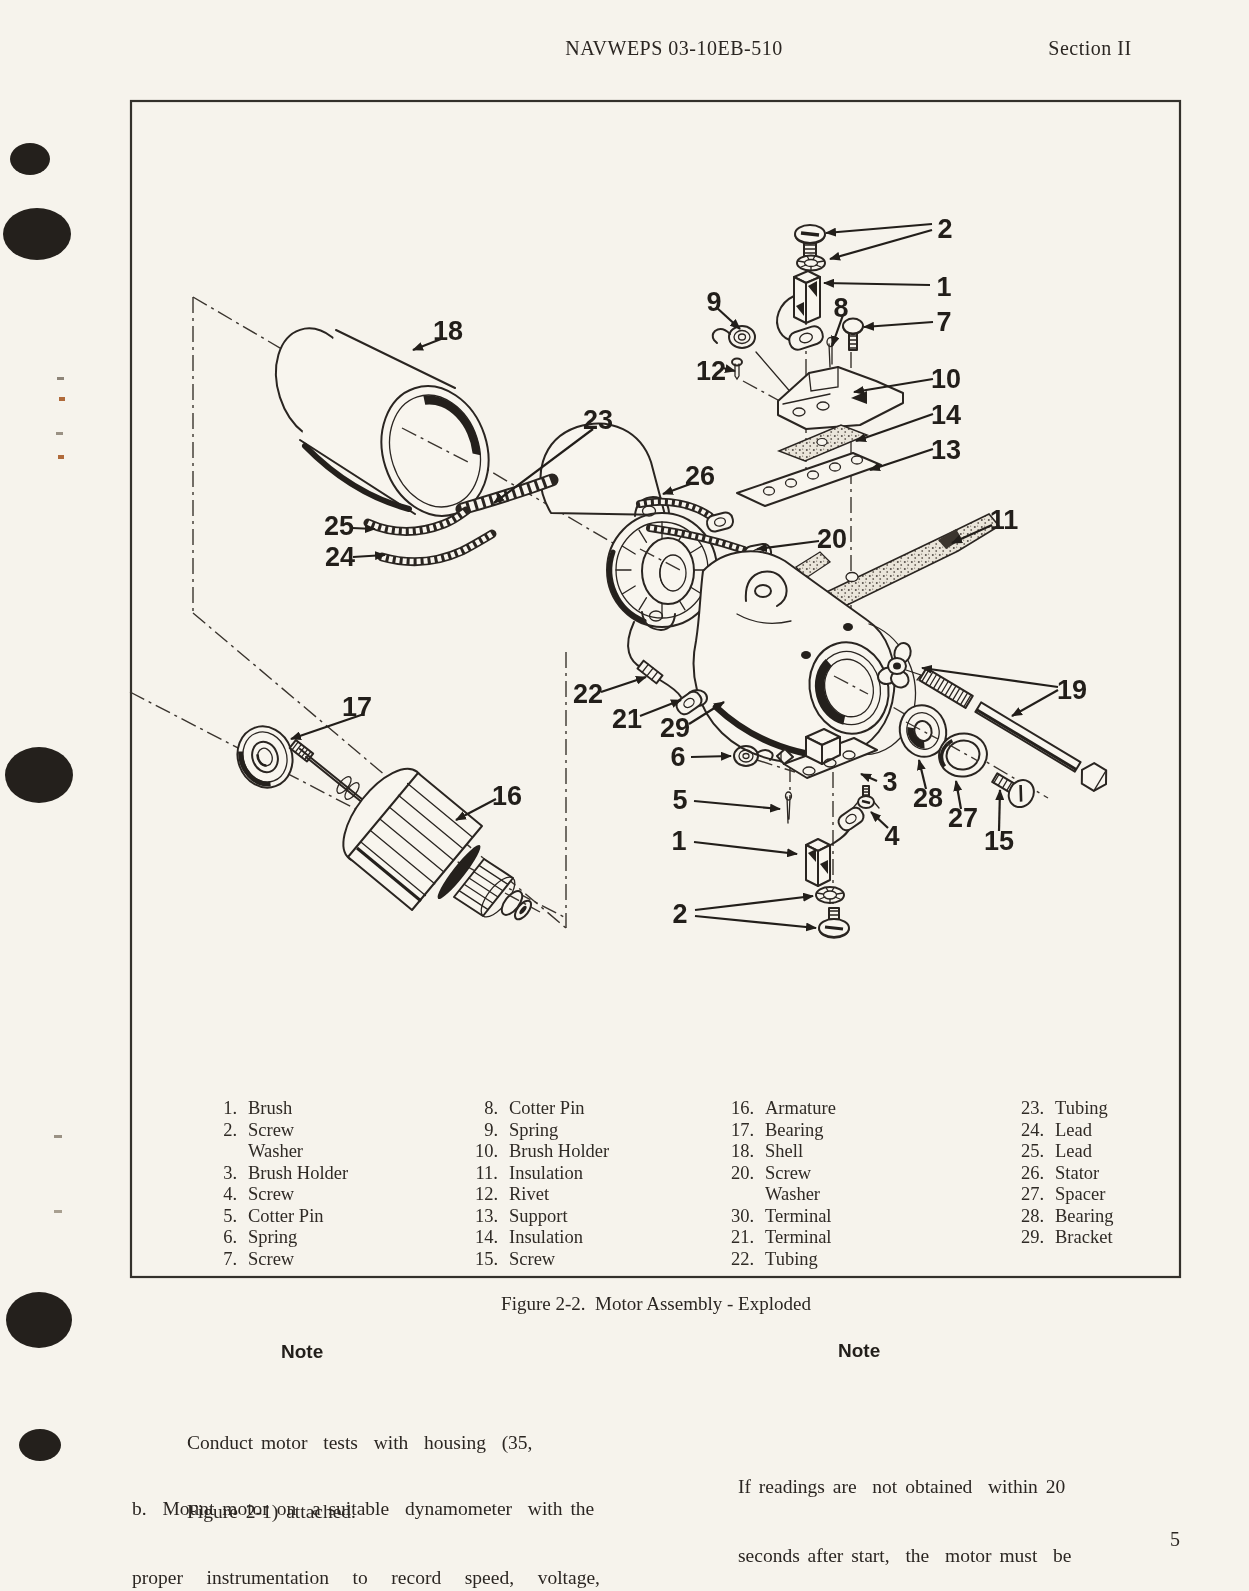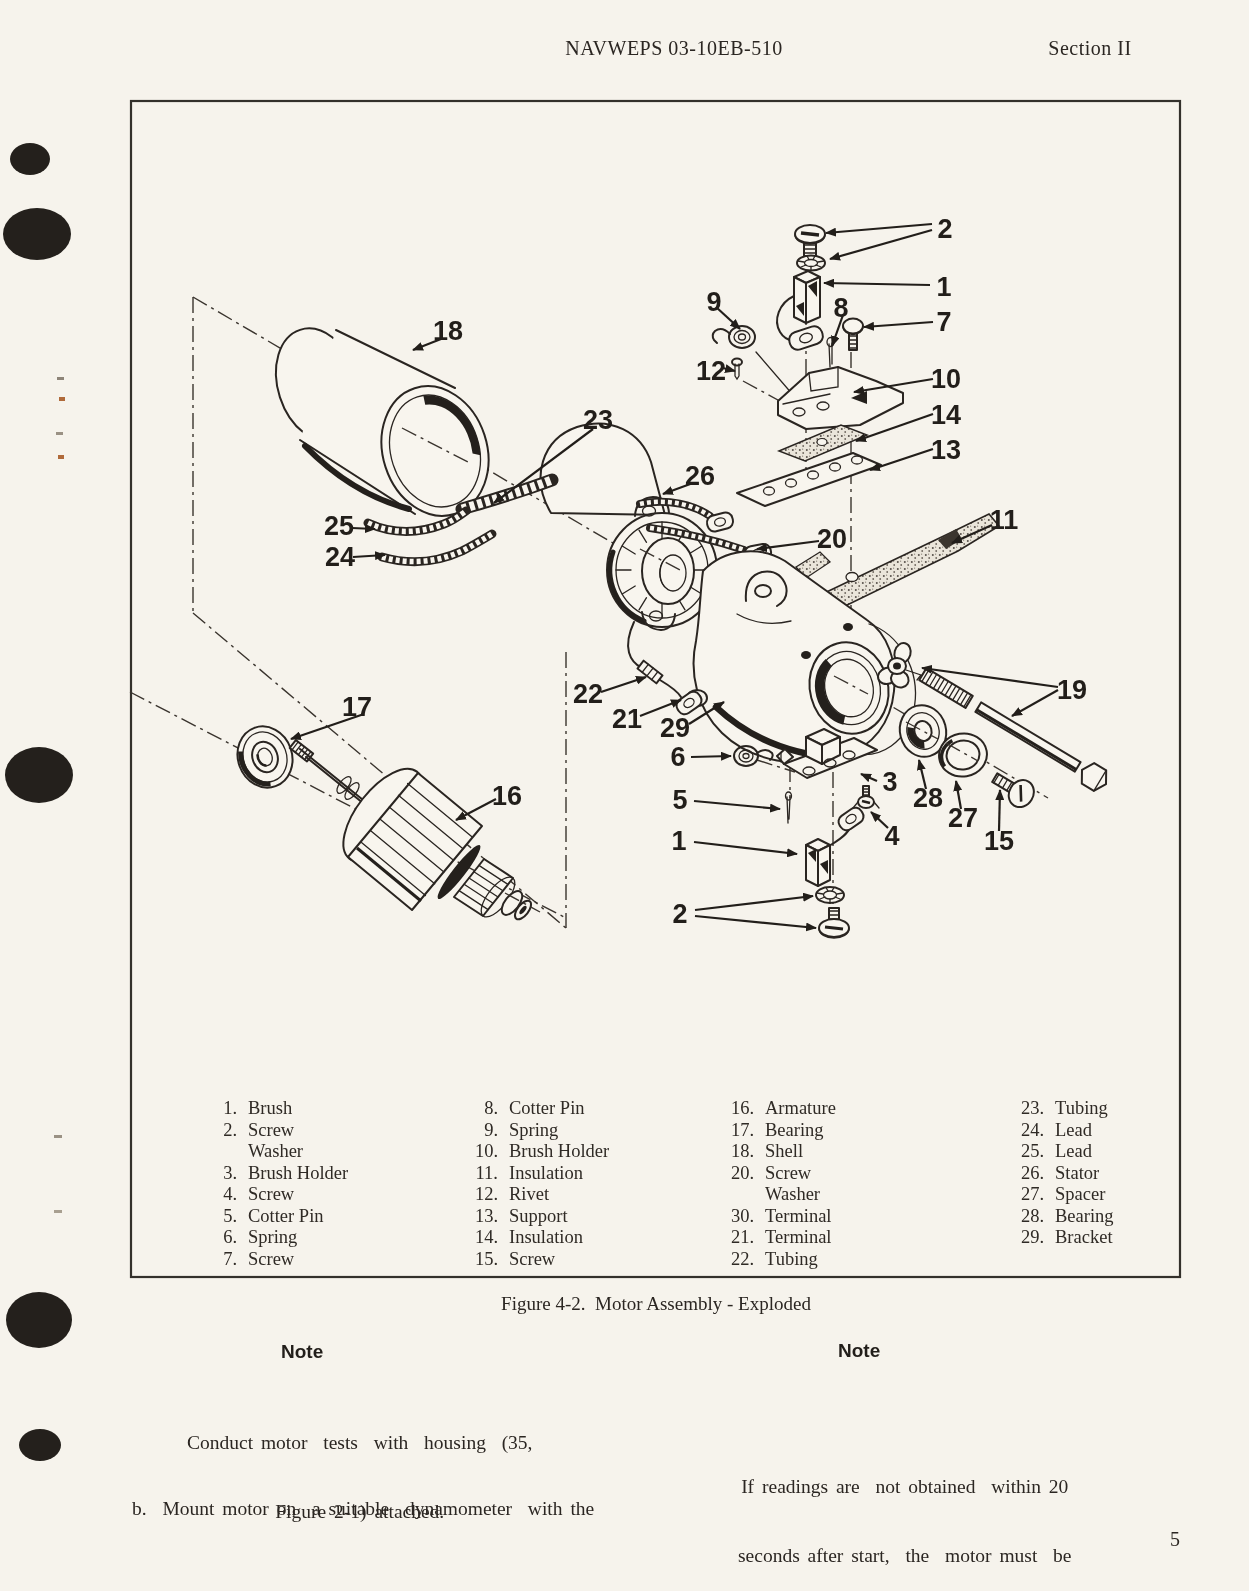--- a/index.html
+++ b/index.html
@@ -7,21 +7,21 @@
     width:1249px;height:1591px;position:relative;overflow:hidden;
     background:#f6f3ec;
     font-family:"Liberation Serif", serif;
     color:#2b2622;
   }
   .abs{position:absolute;}
   .serif{font-family:"Liberation Serif", serif;color:#2b2622;}
   .hdr{font-size:20px;letter-spacing:.5px;}
   .caption{font-size:19px;white-space:pre;text-align:center;}
   .note-h{font-family:"Liberation Sans", sans-serif;font-weight:bold;font-size:19px;text-align:left;color:#221e1a;}
-  .bodytext{font-size:19.5px;line-height:23px;word-spacing:3px;white-space:pre;color:#2b2622;text-align:center;}
+  .bodytext{font-size:19.5px;line-height:23px;word-spacing:3px;white-space:pre;color:#2b2622;}
   .pagenum{font-size:20px;text-align:right;}
   
   .pcol{position:absolute;top:1098px;}
   .prow{height:21.5px;display:flex;align-items:flex-start;font-size:18.5px;color:#2f2a25;}
   .pnum{display:inline-block;width:60px;text-align:right;margin-right:11px;}
   
   svg text.co{
     font-family:"Liberation Sans", sans-serif;font-weight:bold;font-size:27px;
     fill:#221e1a;text-anchor:middle;
   }
@@ -577,32 +577,33 @@
   <div class="prow">
       <span class="pnum">28.</span>
       <span>Bearing</span>
     </div>
   <div class="prow">
       <span class="pnum">29.</span>
       <span>Bracket</span>
     </div>
 </div>
 
-<div class="abs caption serif" style="left:131px;top:1293px;width:1050px;">Figure 4-2.  Motor Assembly - Exploded</div>
+<div class="abs caption serif" style="left:131px;top:1293px;width:1050px;">Figure 2-2.  Motor Assembly - Exploded</div>
 
 <div class="abs note-h" style="left:281px;top:1341px;width:200px;">Note</div>
 <div class="abs note-h" style="left:838px;top:1340px;width:200px;">Note</div>
 
 <div class="abs bodytext" style="left:187px;top:1385px;">
   <div>Conduct motor  tests  with  housing  (35,</div>
   <div>Figure 2-1) attached.</div>
 </div>
 
 <div class="abs bodytext" style="left:132px;top:1451px;">
   <div>b.  Mount motor on  a suitable  dynamometer  with the</div>
+  <div>proper   instrumentation   to   record   speed,   voltage,</div>
   
 </div>
 
 <div class="abs bodytext" style="left:738px;top:1429px;">
   <div>If readings are  not obtained  within 20</div>
   <div>seconds after start,  the  motor must  be</div>
   
   
 </div>
 

